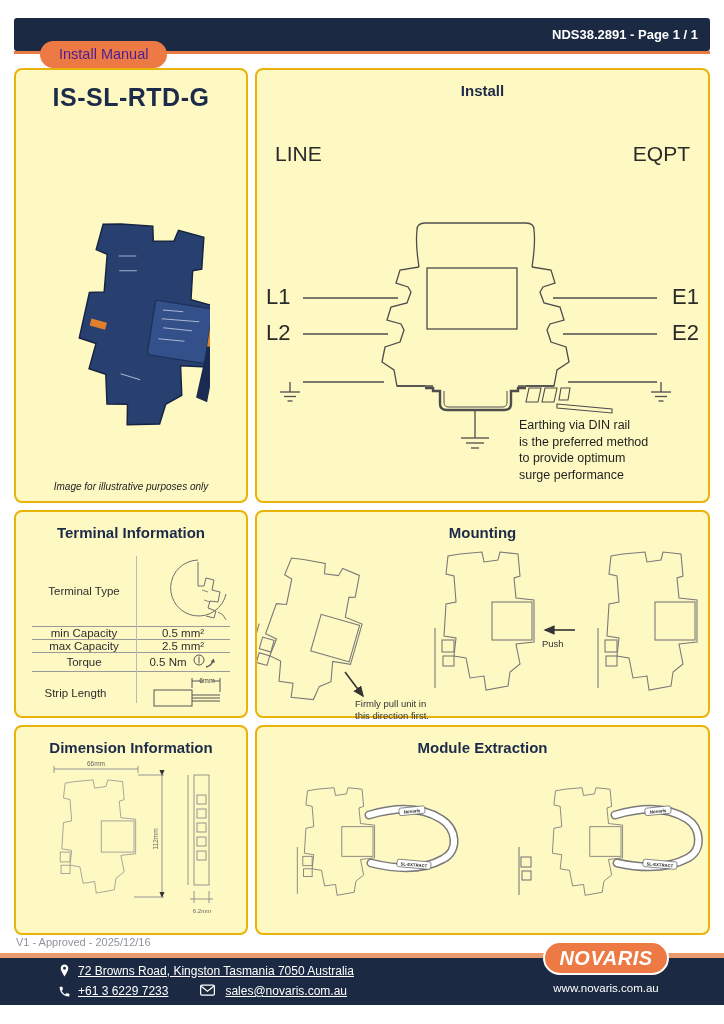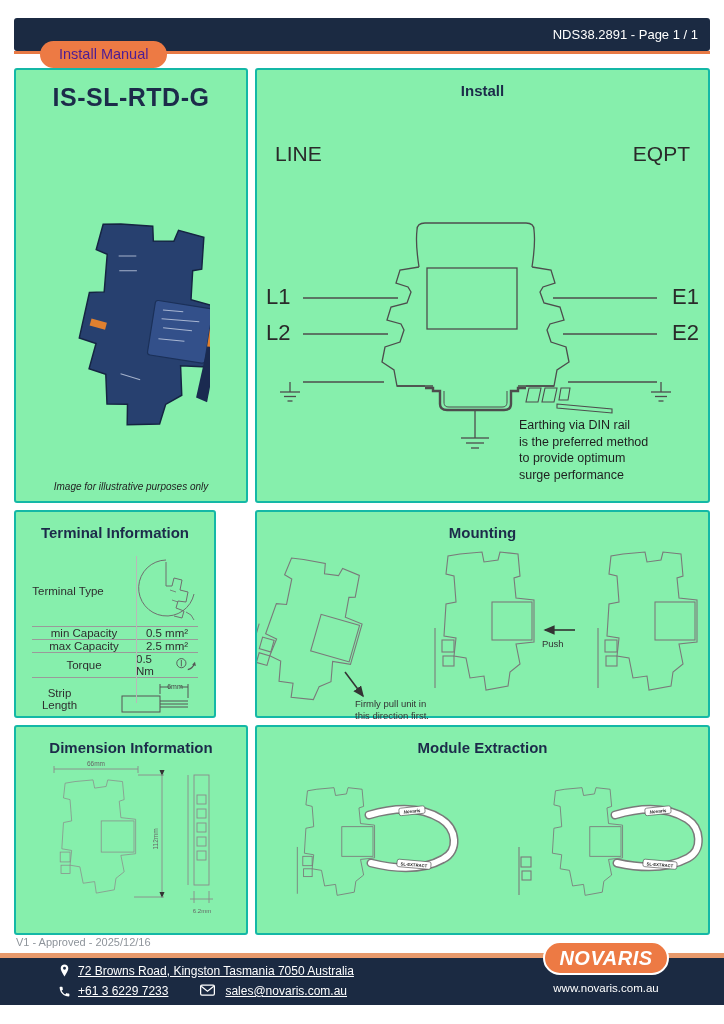--- a/index.html
+++ b/index.html
@@ -3,31 +3,31 @@
 <meta charset="utf-8">
 <style>
   html,body{margin:0;padding:0;background:#fff;}
   *{box-sizing:border-box;}
   .page{position:relative;width:724px;height:1024px;background:#fff;
         font-family:"Liberation Sans",sans-serif;overflow:hidden;}
 
   
   .topbar{position:absolute;left:14px;top:18px;width:696px;height:33px;
           background:#1b2a42;border-radius:3px;color:#fff;font-size:13px;
-          text-align:right;line-height:33px;padding-right:12px;}
+          text-align:right;line-height:33px;padding-right:12px;font-weight:bold;}
   .topline{position:absolute;left:14px;top:51px;width:696px;height:3px;background:#e87a45;}
   .badge{position:absolute;left:40px;top:41px;height:27px;line-height:27px;
          padding:0 19px;background:#ed7a44;color:#4c1d95;font-size:14.5px;
          border-radius:15px;}
 
   
-  .panel{position:absolute;border:2px solid #14b8a6;border-radius:3px;background:#86efac;}
+  .panel{position:absolute;border:2px solid #eab308;border-radius:8px;background:#fef9c3;}
   .p1{left:14px;top:68px;width:234px;height:435px;}
   .p2{left:255px;top:68px;width:455px;height:435px;}
-  .p3{left:14px;top:510px;width:202px;height:208px;}
+  .p3{left:14px;top:510px;width:234px;height:208px;}
   .p4{left:255px;top:510px;width:455px;height:208px;}
   .p5{left:14px;top:725px;width:234px;height:210px;}
   .p6{left:255px;top:725px;width:455px;height:210px;}
 
   .ptitle{position:absolute;left:0;right:0;top:12px;text-align:center;
           color:#1c2b4a;font-weight:bold;font-size:15px;}
   .prodtitle{position:absolute;left:0;right:0;top:13px;text-align:center;
           color:#1c2b4a;font-weight:bold;font-size:25px;letter-spacing:.5px;}
   .caption{position:absolute;left:0;right:0;bottom:9px;text-align:center;
            font-style:italic;font-size:10px;color:#222;}

